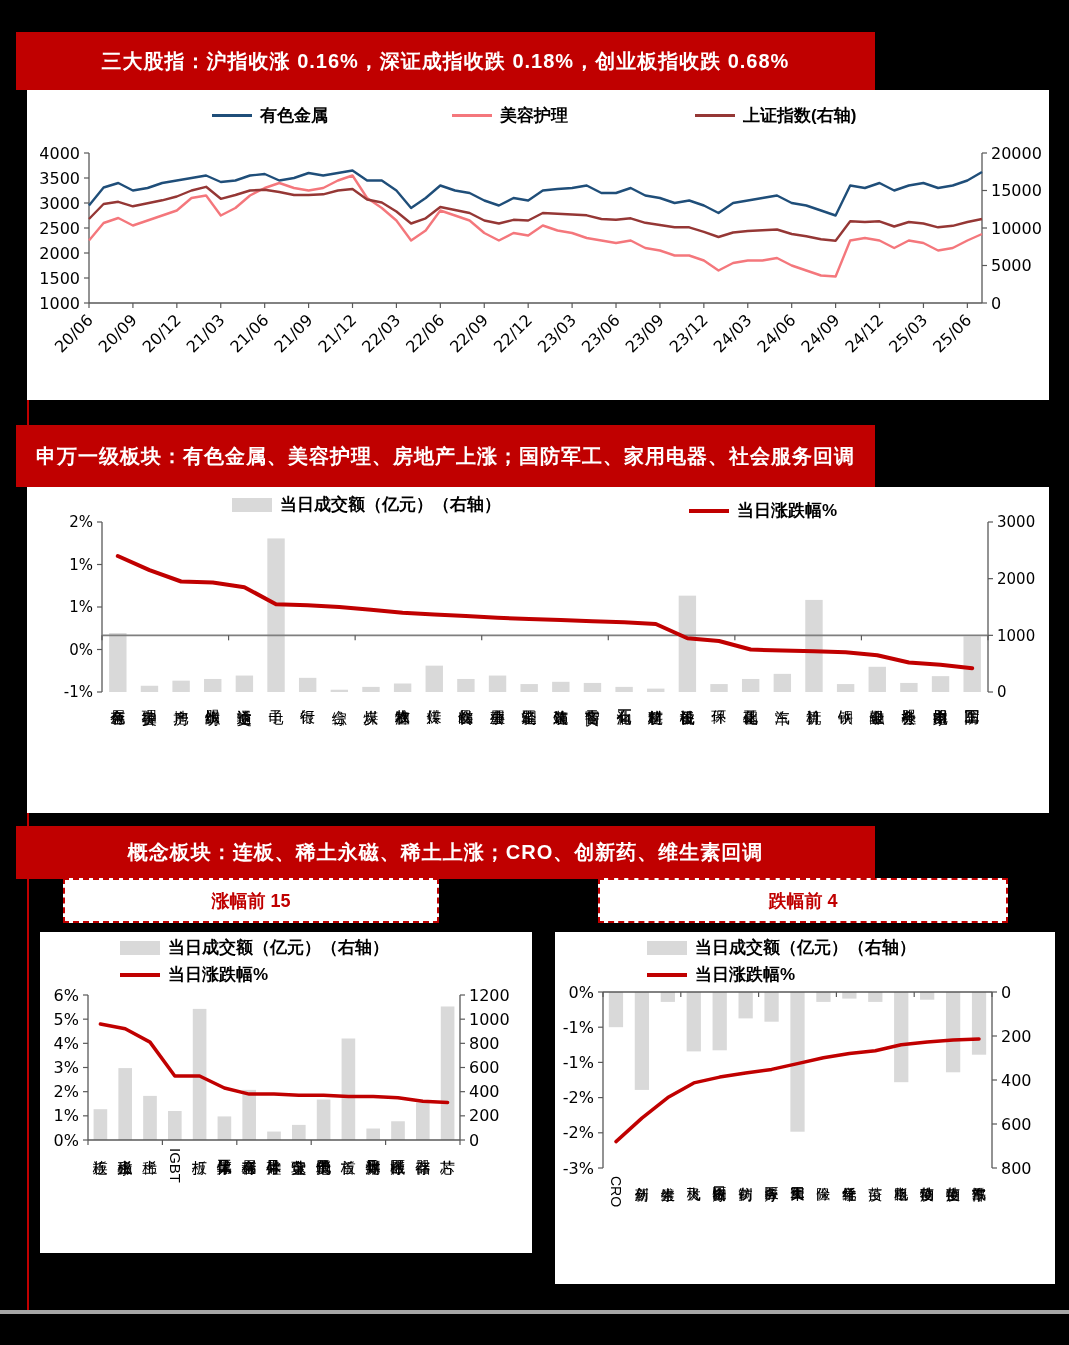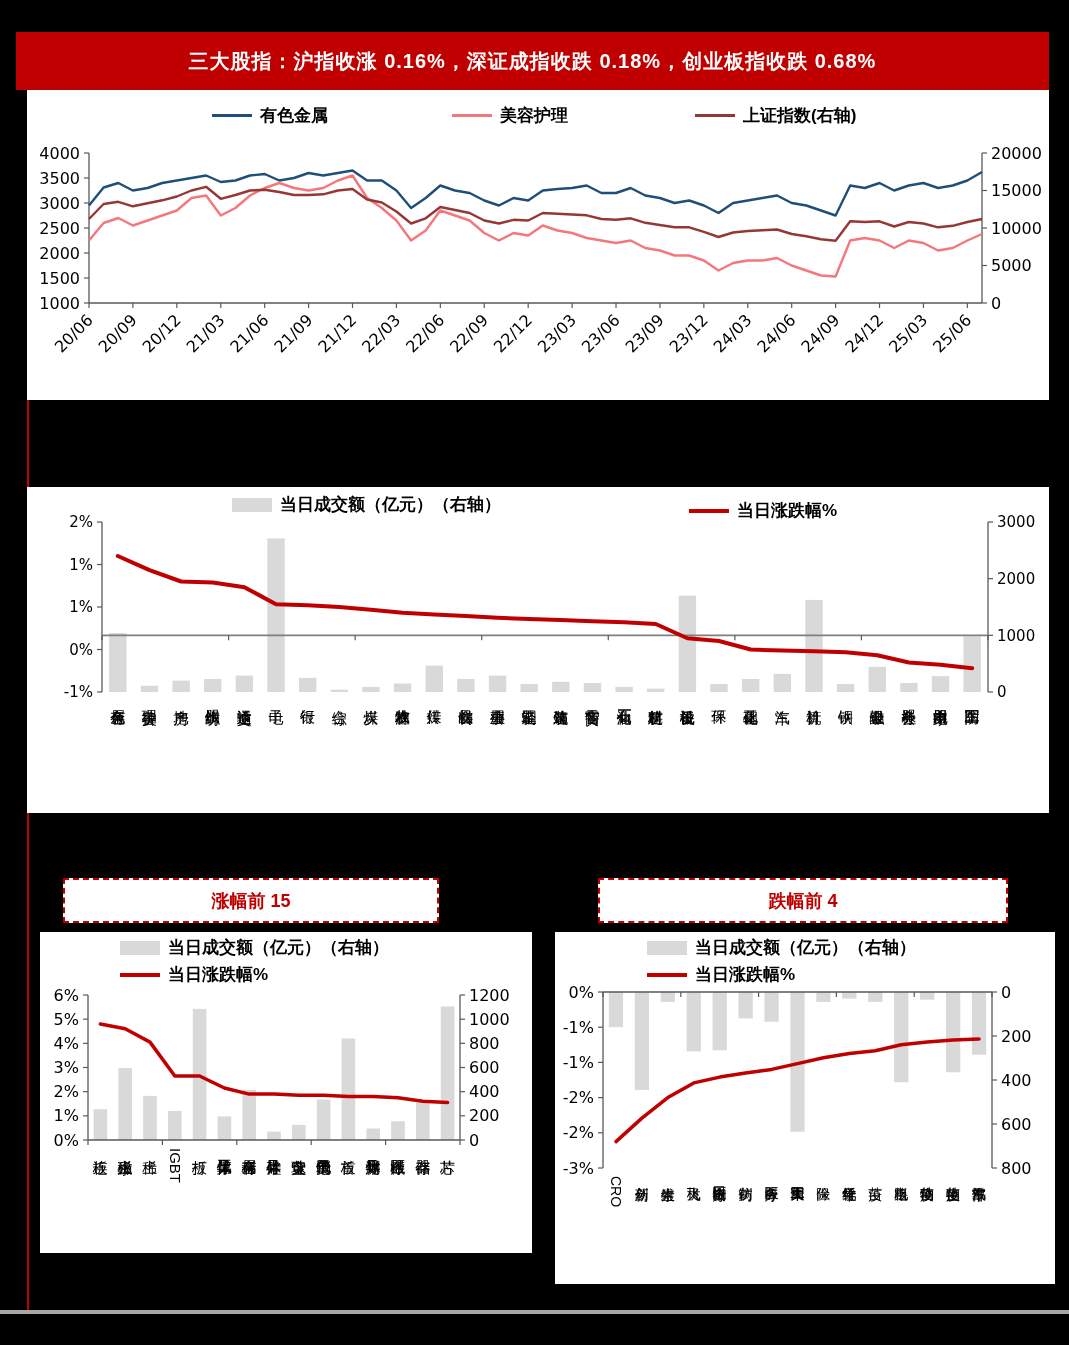--- a/index.html
+++ b/index.html
@@ -1,19 +1,19 @@
 <!DOCTYPE html>
 <html><head>
 <meta charset="utf-8">
 <style>
   html,body{margin:0;padding:0;background:#000;}
   .page{position:relative;width:1069px;height:1345px;background:#000;overflow:hidden;
         font-family:"Liberation Sans",sans-serif;}
   .red-rule{position:absolute;left:27px;top:32px;width:2px;height:1280px;z-index:1;}
-  .banner{position:absolute;left:16px;width:1033px;z-index:2;display:flex;align-items:center;justify-content:center;}
+  .banner{position:absolute;left:16px;width:859px;z-index:2;display:flex;align-items:center;justify-content:center;}
   .banner span{color:#fff;font-size:20px;font-weight:bold;letter-spacing:1px;}
   .b1{top:32px;height:58px;} .b2{top:425px;height:62px;} .b3{top:826px;height:53px;}
   .card{position:absolute;background:#fff;z-index:2;}
   .c1{left:27px;top:90px;width:1022px;height:310px;}
   .c2{left:27px;top:487px;width:1022px;height:326px;}
   .c3a{left:40px;top:932px;width:492px;height:321px;}
   .c3b{left:555px;top:932px;width:500px;height:352px;}
   .tagbox{position:absolute;background:#fff;z-index:2;display:flex;align-items:center;justify-content:center;
           border:2px dashed #c00000;box-sizing:border-box;}
   .tagbox span{font-size:18px;font-weight:bold;}
@@ -162,20 +162,23 @@
       <div class="leg" style="left: 425px; top: 14px;">
         <span class="sw-line" style="background: rgb(244, 119, 124); height: 3px;"></span>
         <span class="leglab">美容护理</span>
       </div>
       <div class="leg" style="left: 668px; top: 14px;">
         <span class="sw-line" style="background: rgb(149, 55, 53); height: 3px;"></span>
         <span class="leglab">上证指数(右轴)</span>
       </div>
     </div>
 
+  <div class="banner b2" style="background: rgb(192, 0, 0);">
+    <span>申万一级板块：有色金属、美容护理、房地产上涨；国防军工、家用电器、社会服务回调</span>
+  </div>
   <div class="card c2">
       <svg width="1022" height="326" viewBox="0 0 1022 326">
         <rect x="82.11964285714285" y="146.06666666666666" width="17.40357142857143" height="58.93333333333334" fill="#d9d9d9"></rect>
         <rect x="113.7625" y="198.76666666666668" width="17.40357142857143" height="6.23333333333332" fill="#d9d9d9"></rect>
         <rect x="145.40535714285716" y="193.66666666666666" width="17.40357142857143" height="11.333333333333343" fill="#d9d9d9"></rect>
         <rect x="177.0482142857143" y="191.96666666666667" width="17.40357142857143" height="13.033333333333331" fill="#d9d9d9"></rect>
         <rect x="208.69107142857143" y="188.56666666666666" width="17.40357142857143" height="16.433333333333337" fill="#d9d9d9"></rect>
         <rect x="240.33392857142857" y="51.43333333333334" width="17.40357142857143" height="153.56666666666666" fill="#d9d9d9"></rect>
         <rect x="271.9767857142857" y="190.83333333333331" width="17.40357142857143" height="14.166666666666686" fill="#d9d9d9"></rect>
         <rect x="303.6196428571428" y="202.73333333333335" width="17.40357142857143" height="2.2666666666666515" fill="#d9d9d9"></rect>
@@ -319,20 +322,23 @@
       <div class="leg" style="left: 205px; top: 6px;">
         <span class="sw-bar" style="background: rgb(217, 217, 217);"></span>
         <span class="leglab">当日成交额（亿元）（右轴）</span>
       </div>
       <div class="leg" style="left: 662px; top: 12px;">
         <span class="sw-line" style="background: rgb(192, 0, 0);"></span>
         <span class="leglab">当日涨跌幅%</span>
       </div>
     </div>
 
+  <div class="banner b3" style="background: rgb(192, 0, 0);">
+    <span>概念板块：连板、稀土永磁、稀土上涨；CRO、创新药、维生素回调</span>
+  </div>
 
   <div class="tagbox tg" style="border-color: rgb(192, 0, 0);">
     <span style="color: rgb(192, 0, 0);">涨幅前 15</span>
   </div>
   <div class="tagbox tl" style="border-color: rgb(192, 0, 0);">
     <span style="color: rgb(192, 0, 0);">跌幅前 4</span>
   </div>
 
   <div class="card c3a">
       <svg width="492" height="321" viewBox="0 0 492 321">

